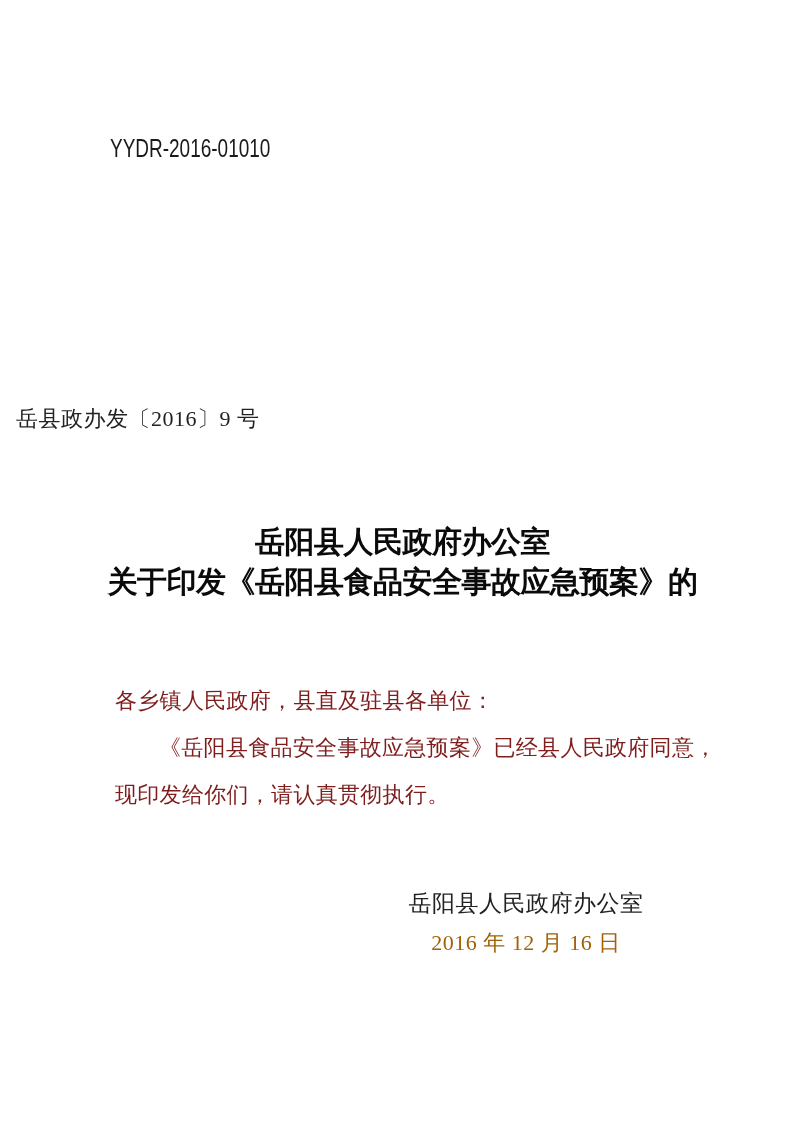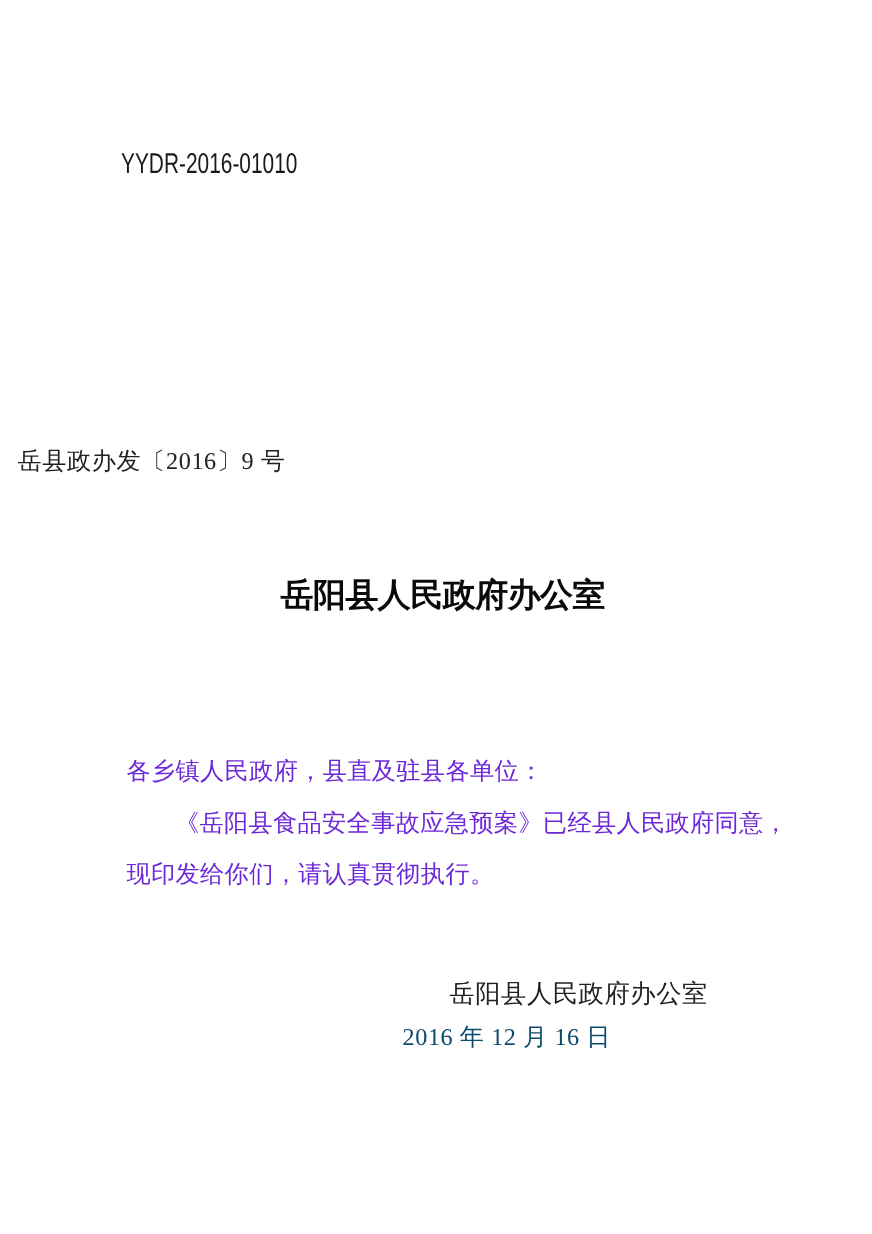--- a/index.html
+++ b/index.html
@@ -58,57 +58,59 @@
   .title-line { white-space: pre; }
 
   
   .body-block {
     left: 115px;
     width: 582px;
     top: 678px;
     font-size: 22px;
     line-height: 46.8px;
     letter-spacing: 0.3px;
-    color: #6d28d9;
+    color: #7f1d1d;
   }
   .body-line { white-space: pre; }
   .body-line.indent { text-indent: 44px; font-family: Liberation Serif, serif; }
 
   
   .sig-office {
     left: 366px;
     width: 320px;
     top: 888px;
     text-align: center;
     font-size: 23px;
     letter-spacing: 0.5px;
     white-space: pre;
     color: #222222;
   }
   .sig-date {
     left: 366px;
     width: 320px;
     top: 928px;
+    text-align: center;
     font-size: 22px;
     letter-spacing: 0.5px;
     white-space: pre;
-    color: #0c4a6e;
+    color: #a16207;
   }
 </style>
 </head>
 <body>
 
 <div class="page">
 
   <div class="abs doc-number">YYDR-2016-01010</div>
 
   <div class="abs issue-number">岳县政办发〔2016〕9 号</div>
 
   <div class="abs title-block">
     <div class="title-line">岳阳县人民政府办公室</div>
+    <div class="title-line">关于印发《岳阳县食品安全事故应急预案》的</div>
   </div>
 
   <div class="abs body-block">
     <div class="body-line">各乡镇人民政府，县直及驻县各单位：</div>
     <div class="body-line indent">《岳阳县食品安全事故应急预案》已经县人民政府同意，</div>
     <div class="body-line">现印发给你们，请认真贯彻执行。</div>
   </div>
 
   <div class="abs sig-office">岳阳县人民政府办公室</div>
 

